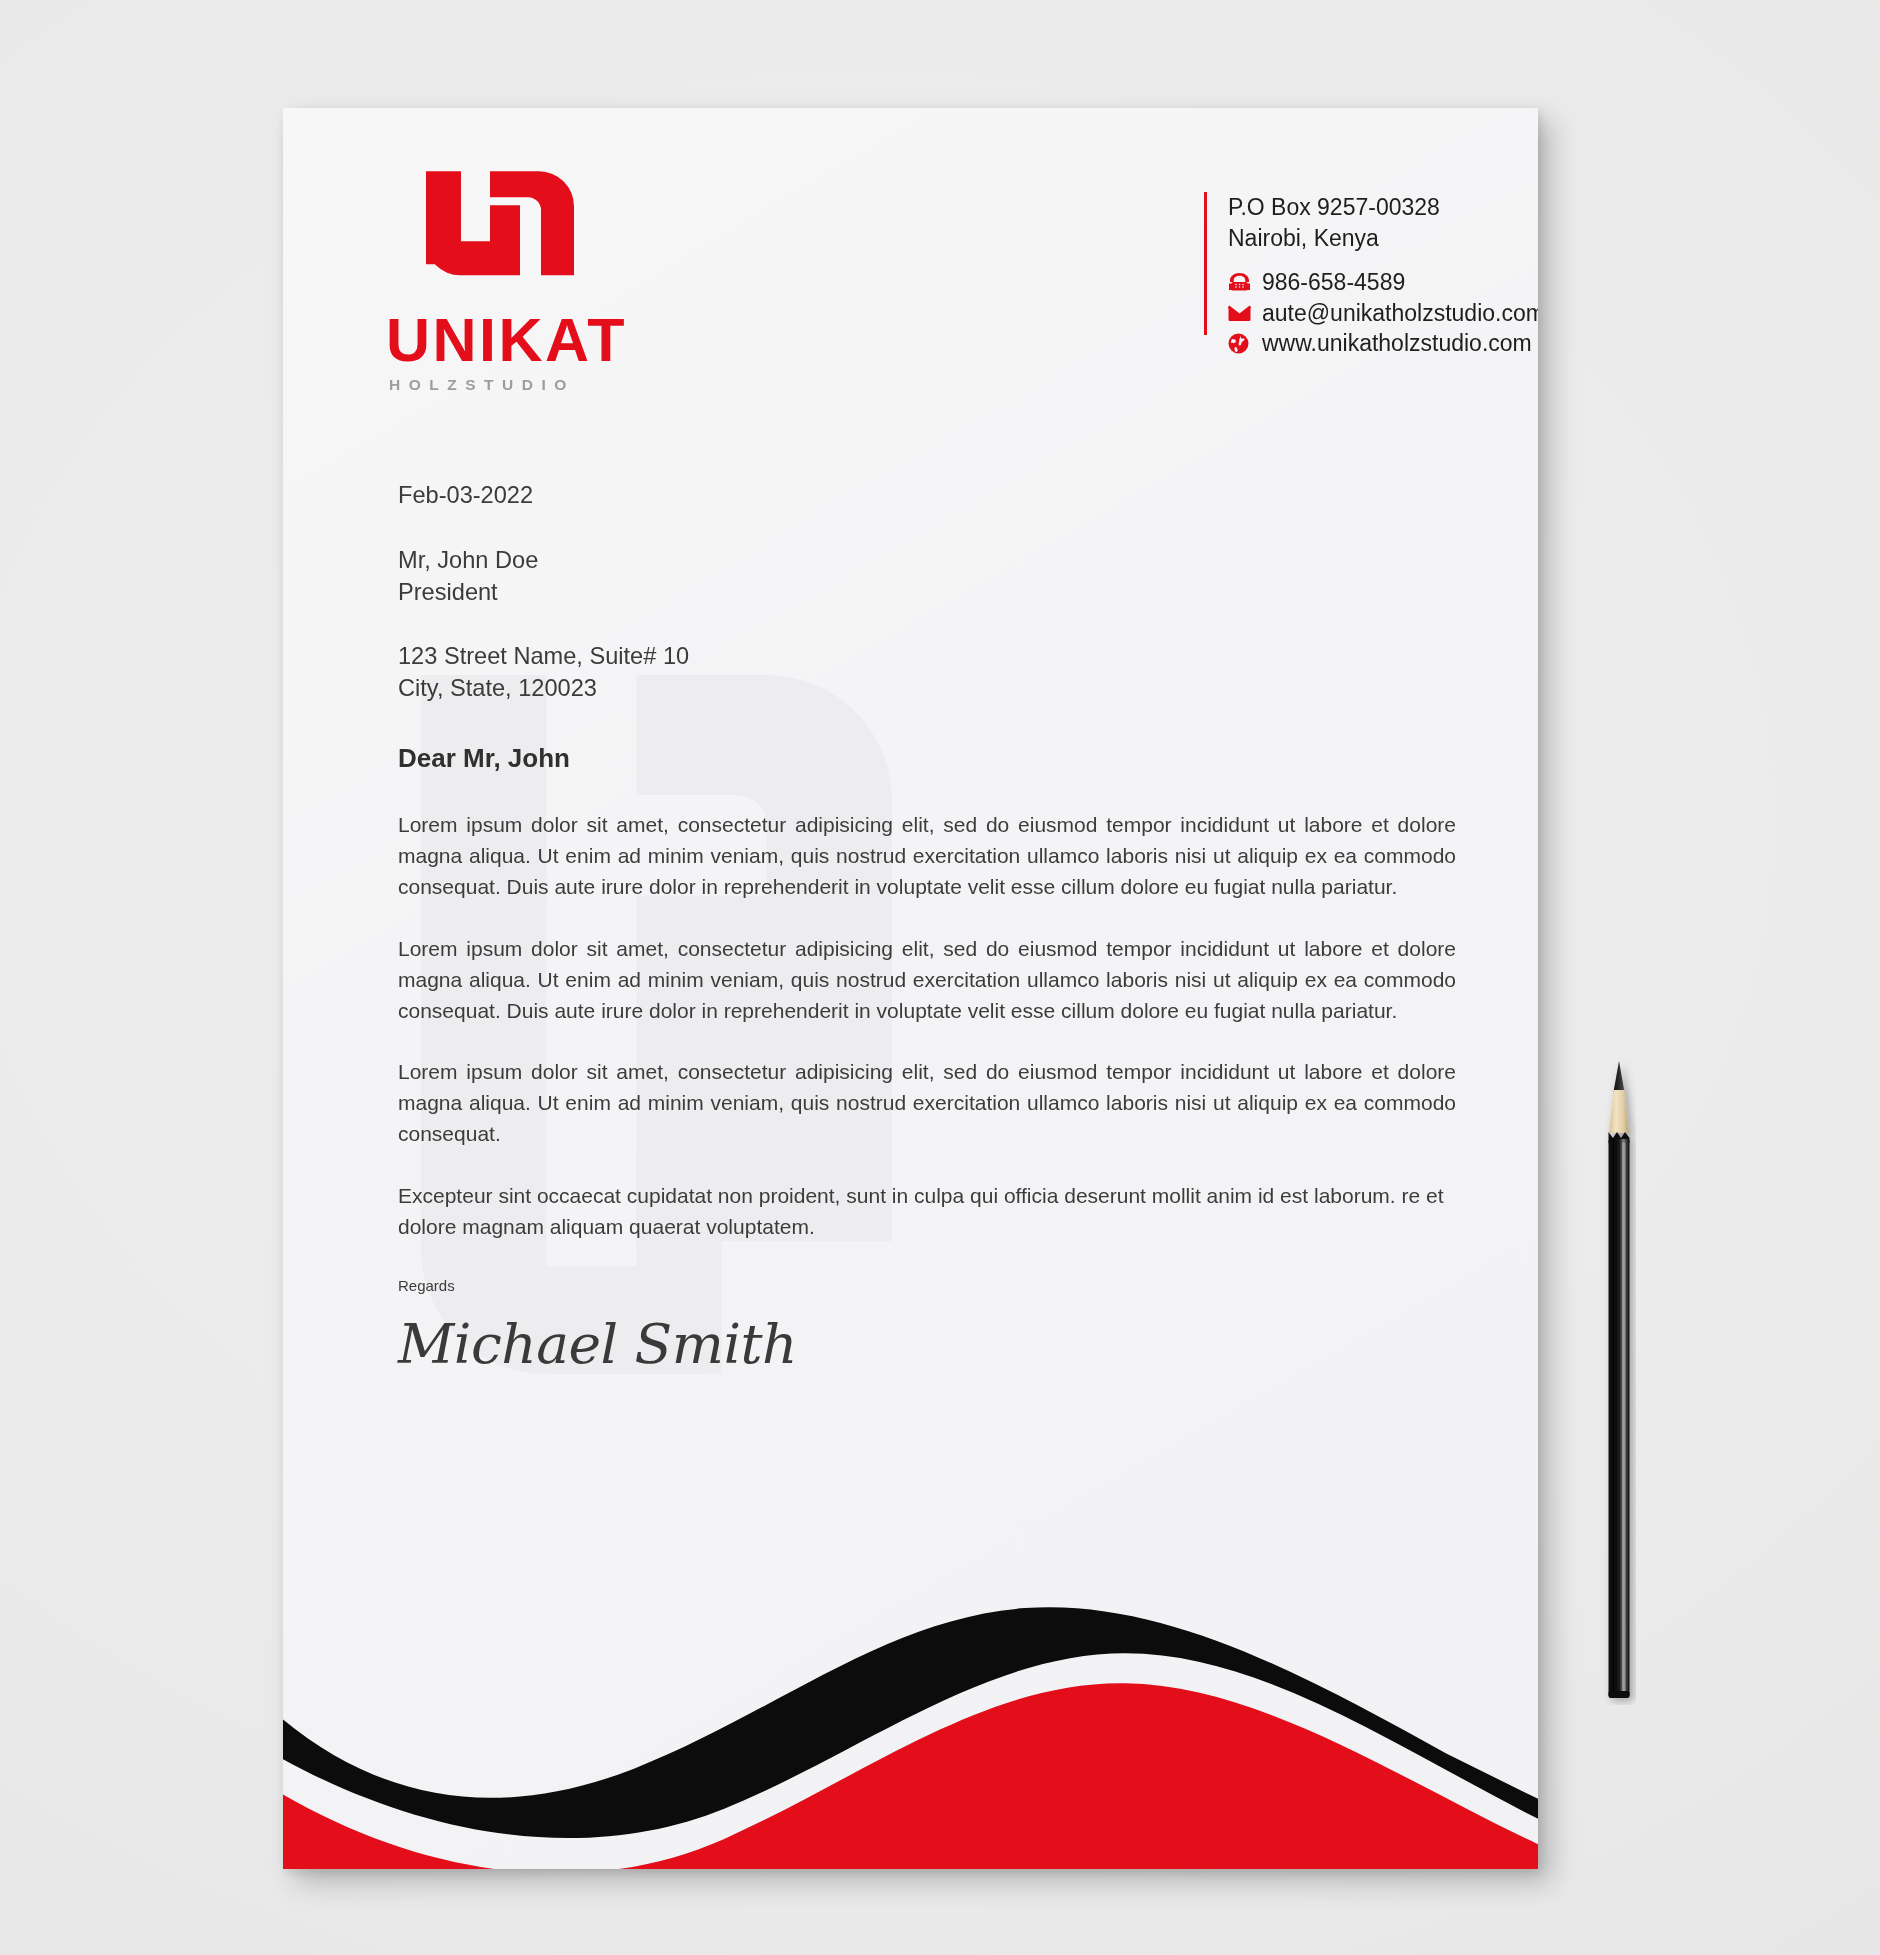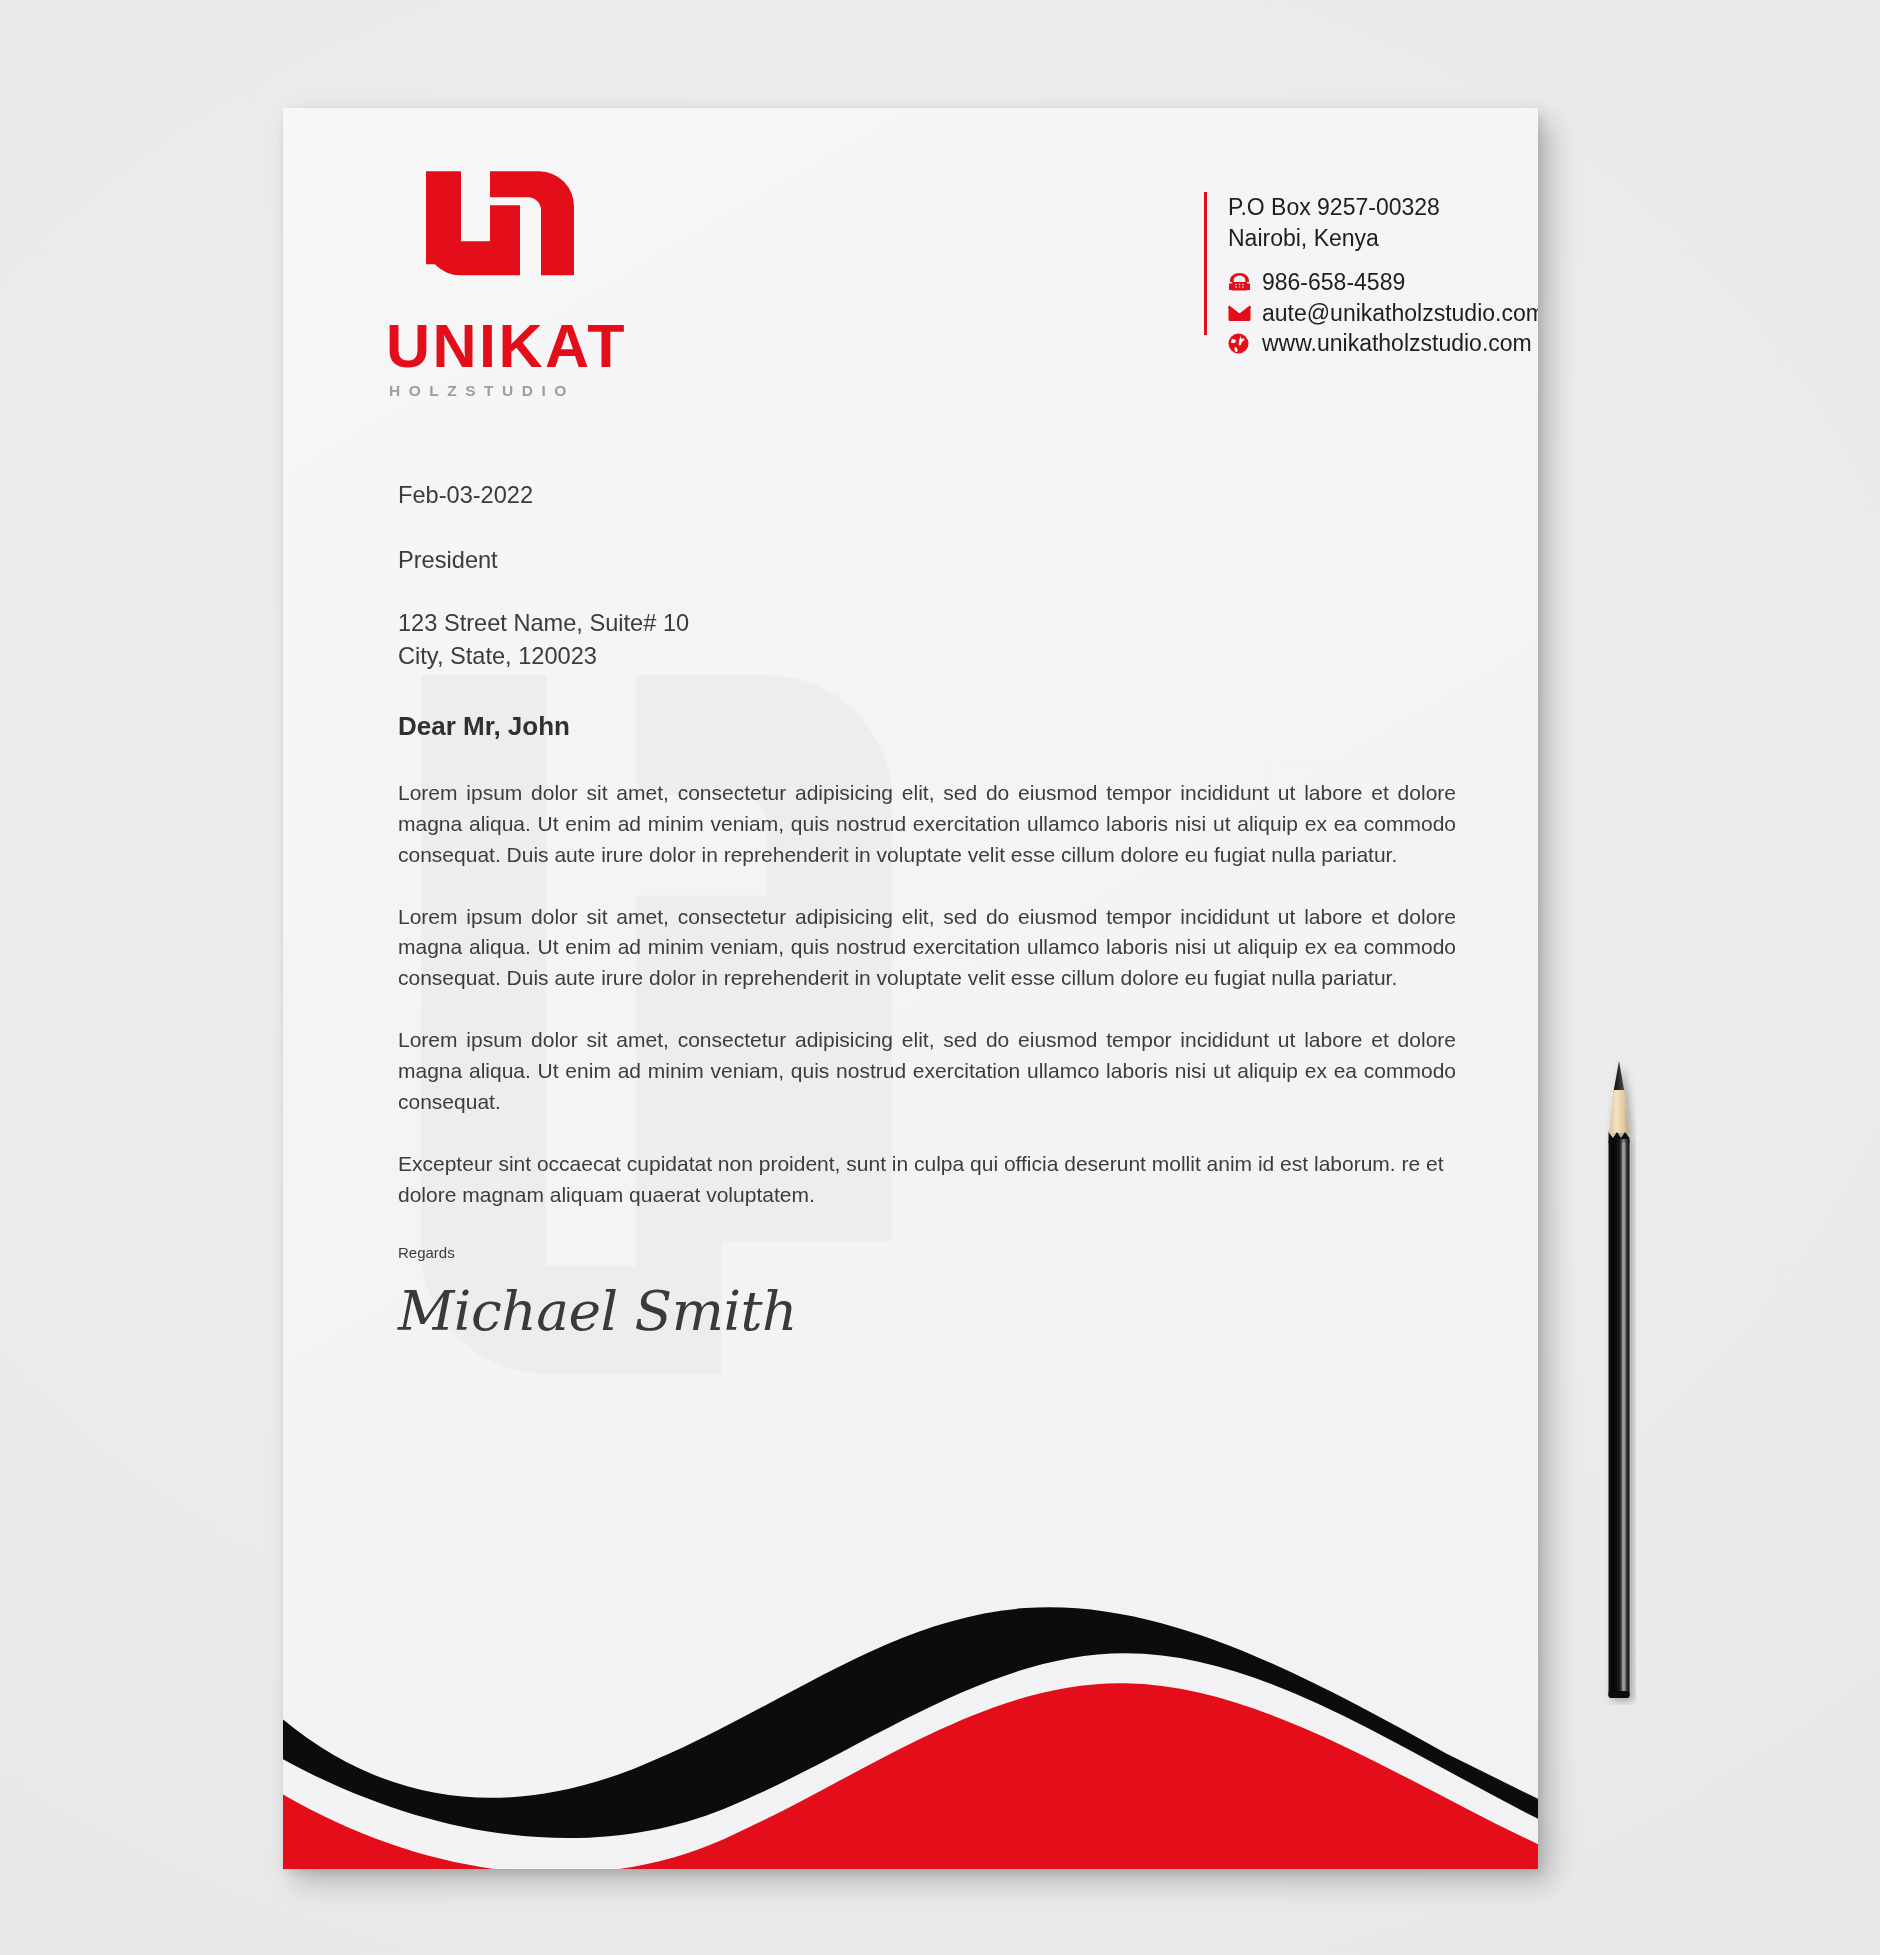--- a/index.html
+++ b/index.html
@@ -59,21 +59,21 @@
     top: 58px;
     z-index: 4;
   }
   .logo-mark {
     width: 170px;
     height: 138px;
     margin-left: 29px;
   }
   .logo-mark svg { display:block; width:100%; height:100%; }
   .logo-word {
-    margin-top: 12px;
+    margin-top: 6px;
     font-size: 61px;
     font-weight: 700;
     letter-spacing: 2.5px;
     color: #e30e1a;
     line-height: 1.0;
     font-family: "Liberation Sans", sans-serif;
   }
   .logo-sub {
     margin-top: 5px;
     margin-left: 3px;
@@ -297,20 +297,21 @@
         </span>
         <span>www.unikatholzstudio.com</span>
       </div>
     </div>
   </div>
 
   <div class="letter">
     <div class="date">Feb-03-2022</div>
 
     <div class="recipient">
+      <div>Mr, John Doe</div>
       <div>President</div>
     </div>
 
     <div class="company">
       <div>123 Street Name, Suite# 10</div>
       <div>City, State, 120023</div>
     </div>
 
     <div class="salutation">Dear Mr, John</div>
 

